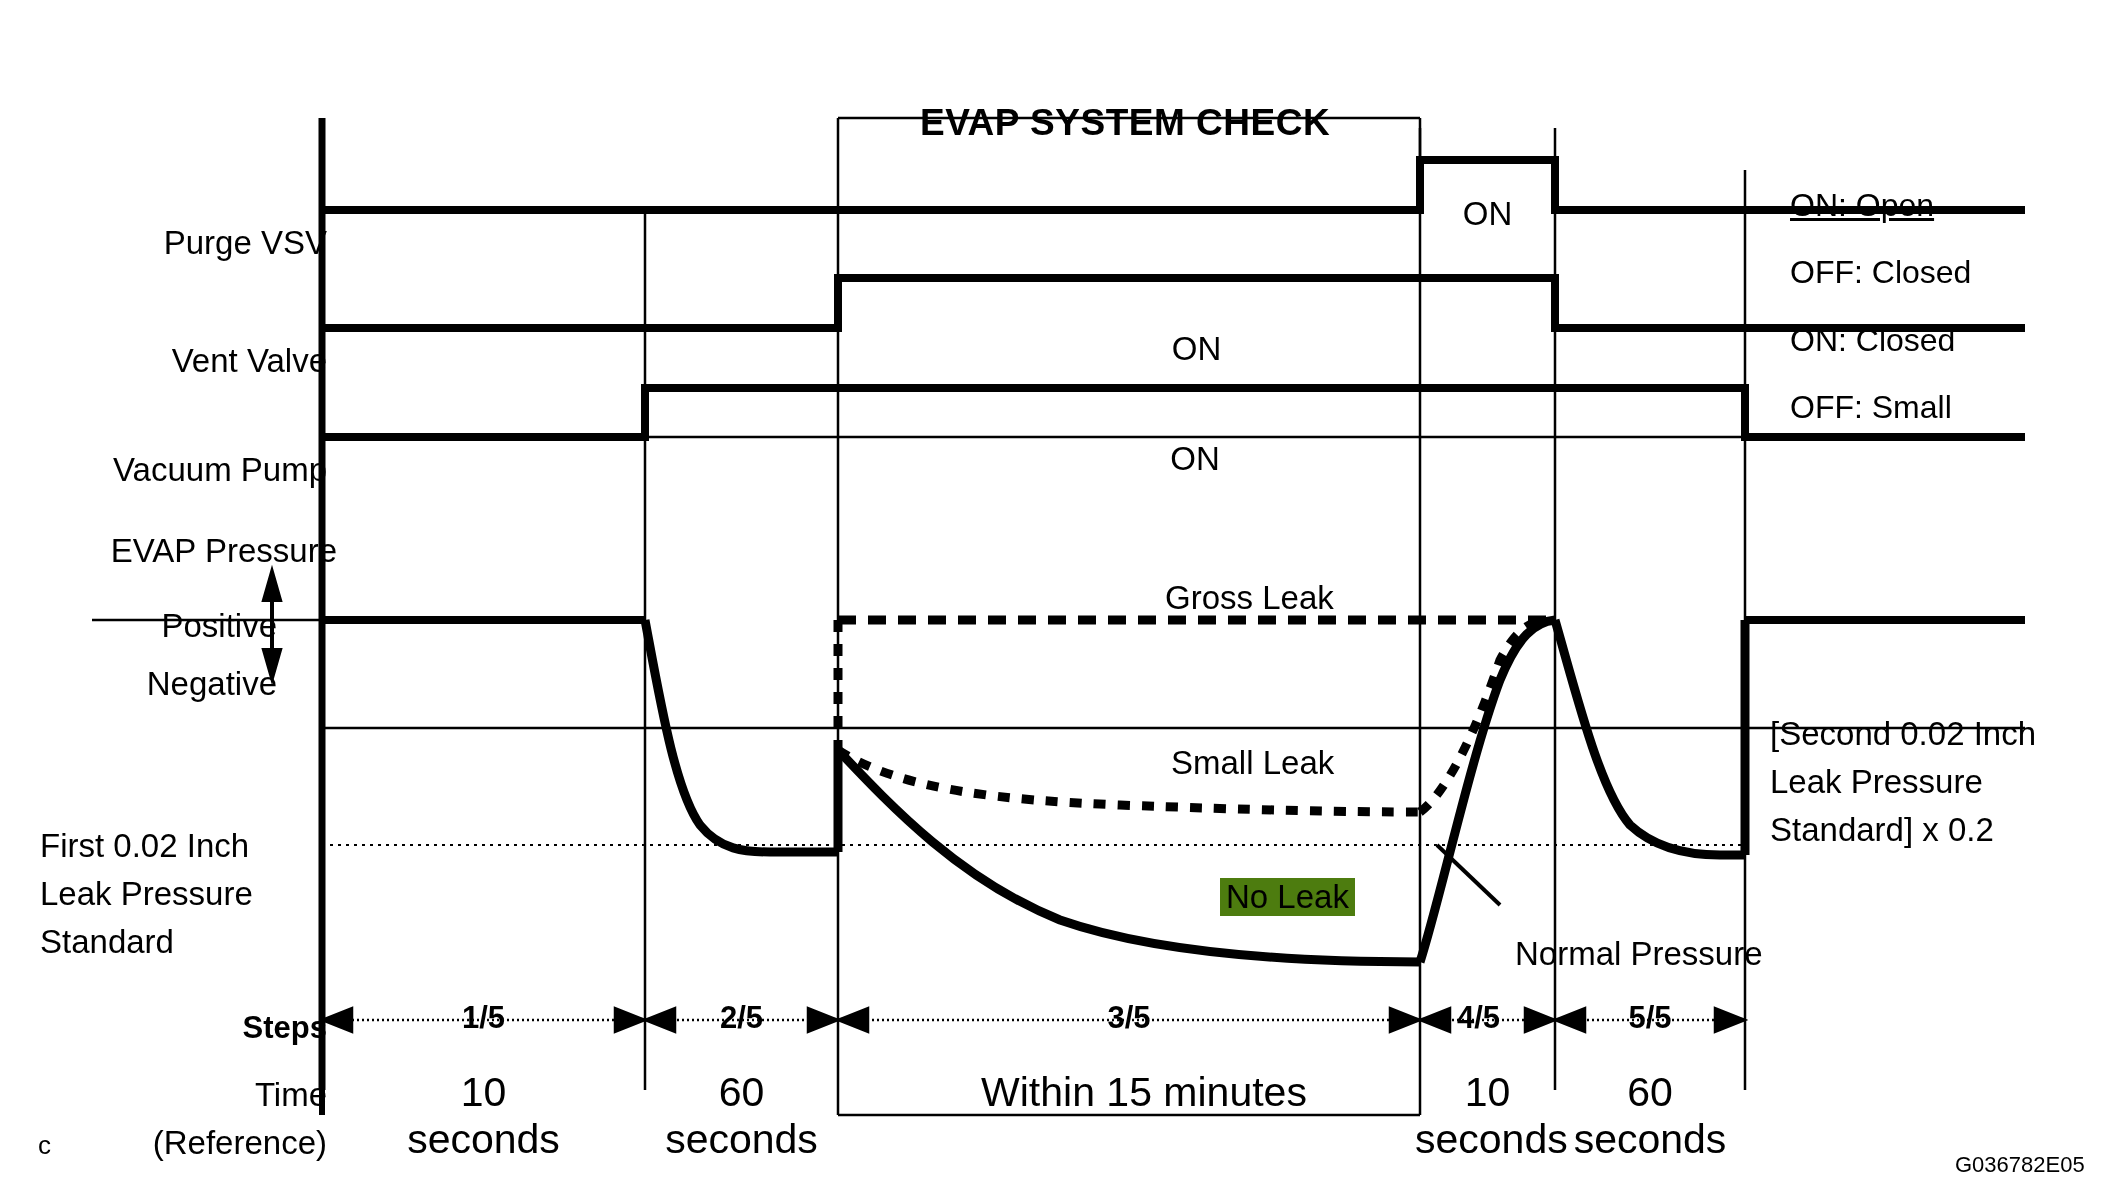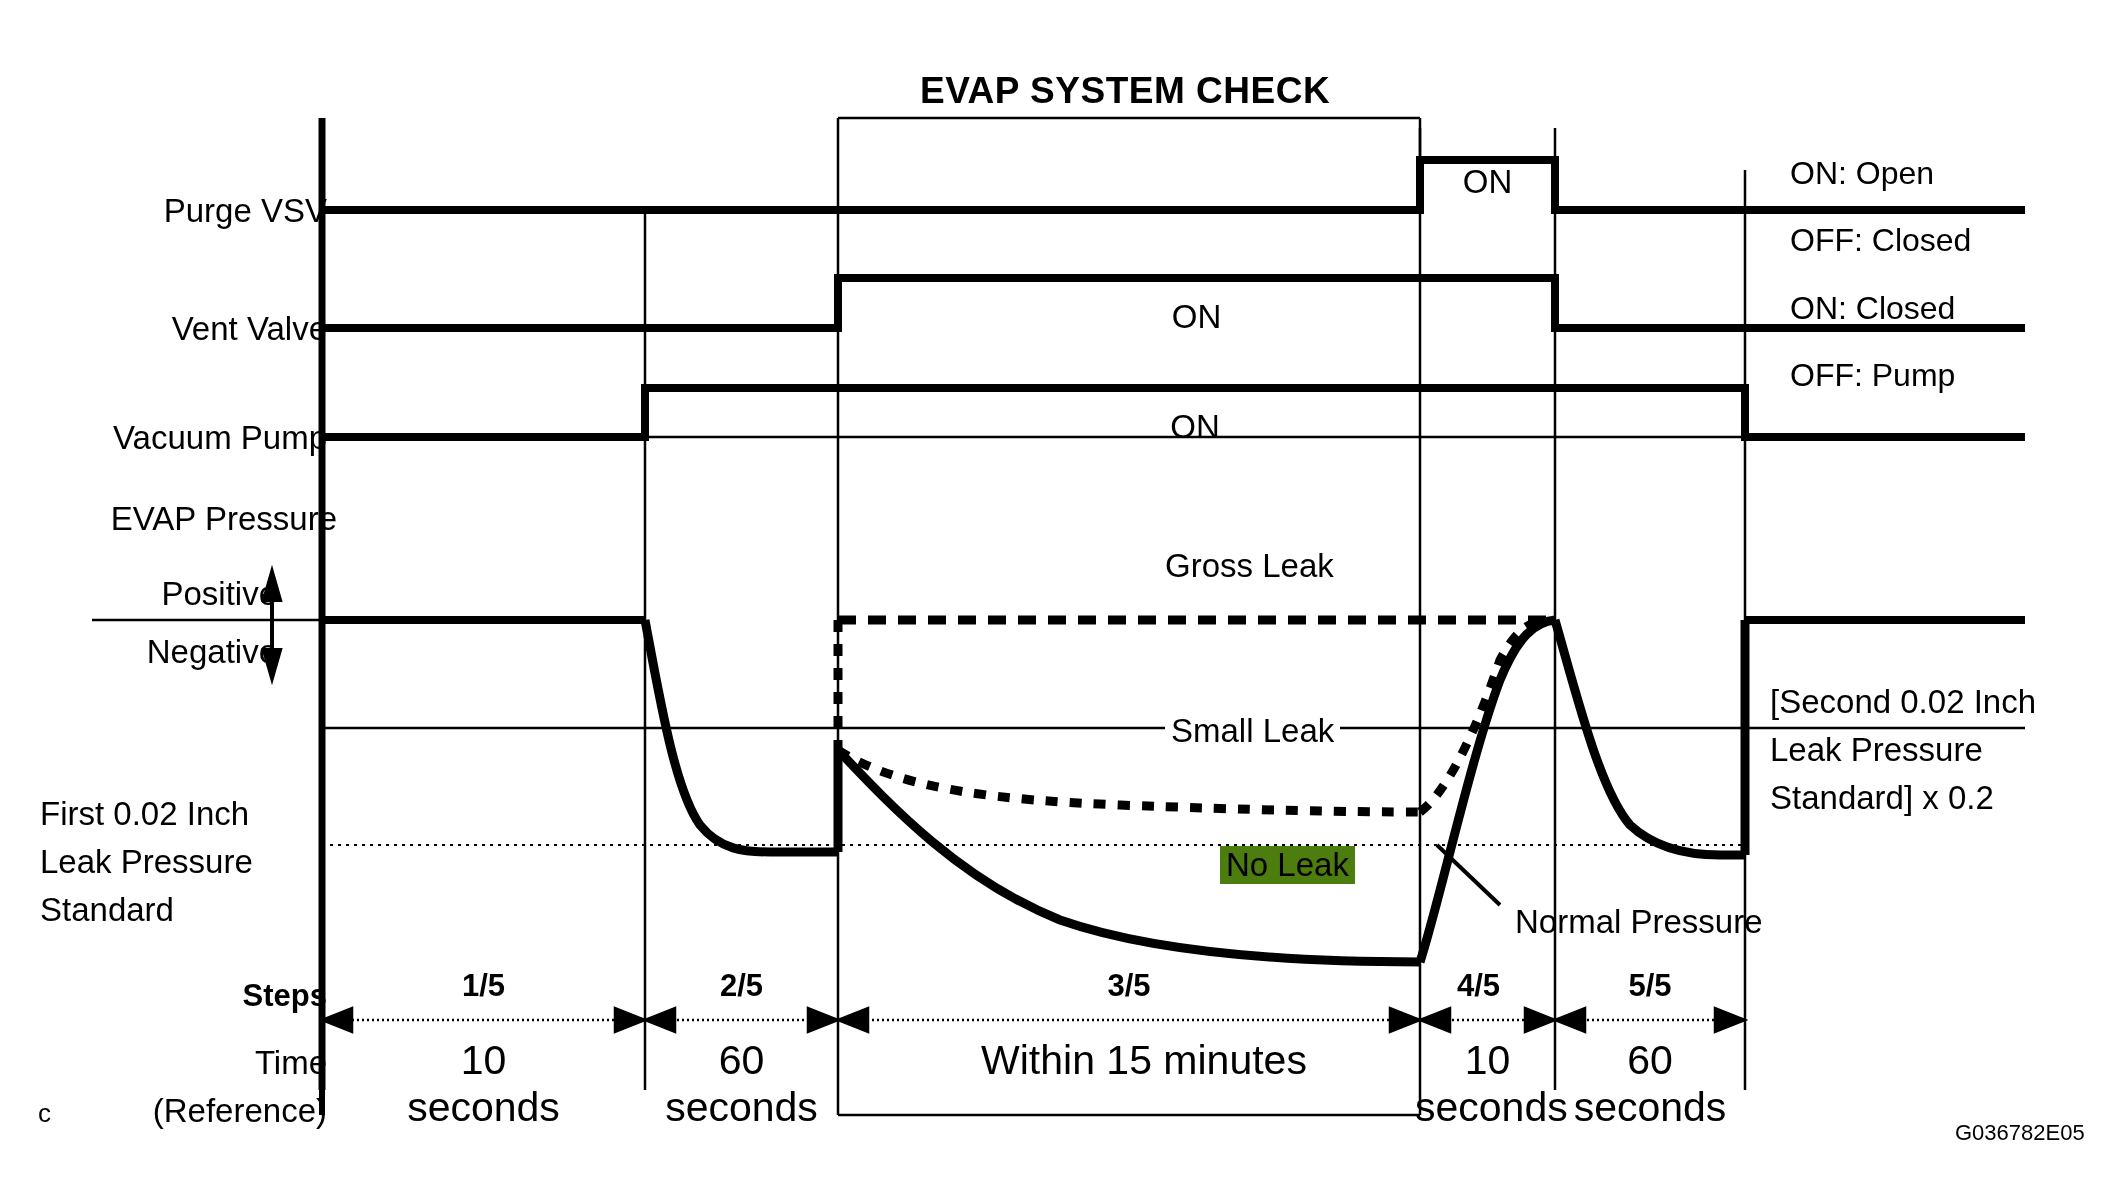--- a/index.html
+++ b/index.html
@@ -1,19 +1,19 @@
 <!DOCTYPE html>
 <html><head>
 <meta charset="utf-8">
 <style>
   html,body{margin:0;padding:0;background:#ffffff;}
   body{width:2124px;height:1202px;font-family:"Liberation Sans",sans-serif;color:#000;}
   #stage{position:relative;width:2124px;height:1202px;overflow:hidden;}
   #svgroot{position:absolute;left:0;top:0;width:2124px;height:1202px;}
-  .txt{position:absolute;white-space:pre;color:#000;font-family:"Liberation Sans",sans-serif;}
+  .txt{position:absolute;white-space:pre;color:#000;font-family:"Liberation Sans",sans-serif;margin-top:32px;}
   .t-title{font-size:37px;font-weight:bold;letter-spacing:0.5px;}
   .t-row{font-size:33px;}
   .t-on{font-size:33px;}
   .t-side{font-size:32px;}
   .t-step{font-size:31px;font-weight:bold;}
   .t-time{font-size:41px;text-align:center;}
   .t-leak{font-size:33px;}
   .t-code{font-size:22px;}
   .t-c{font-size:26px;}
   .ctr{text-align:center;}
@@ -134,24 +134,24 @@
   <div class="txt t-row rgt" style="left:0;top:310px;width:300px;">Vent Valve</div>
   <div class="txt t-row rgt" style="left:0;top:419px;width:300px;">Vacuum Pump</div>
   <div class="txt t-row rgt" style="left:0;top:500px;width:310px;">EVAP Pressure</div>
   <div class="txt t-row rgt" style="left:0;top:575px;width:250px;">Positive</div>
   <div class="txt t-row rgt" style="left:0;top:633px;width:250px;">Negative</div>
 
   <div class="txt t-on ctr" style="left:1420px;top:163px;width:135px;">ON</div>
   <div class="txt t-on ctr" style="left:838px;top:298px;width:717px;">ON</div>
   <div class="txt t-on ctr" style="left:645px;top:408px;width:1100px;">ON</div>
 
-  <div class="txt t-side" style="left:1790px;top:155px;">ON: Open</div>
+  <div class="txt t-side" style="left:1790px;top:155px;text-decoration:underline;">ON: Open</div>
   <div class="txt t-side" style="left:1790px;top:222px;">OFF: Closed</div>
   <div class="txt t-side" style="left:1790px;top:290px;">ON: Closed</div>
-  <div class="txt t-side" style="left:1790px;top:357px;">OFF: Pump</div>
+  <div class="txt t-side" style="left:1790px;top:357px;">OFF: Small</div>
 
   <div class="txt t-leak" style="left:1165px;top:547px;">Gross Leak</div>
   <div class="txt t-leak" style="left:1165px;top:712px;background:#fff;padding:0 6px;">Small Leak</div>
   <div class="txt t-leak" style="left:1220px;top:846px;background:#4d7c0f;padding:0 6px;">No Leak</div>
   <div class="txt t-leak" style="left:1515px;top:903px;">Normal Pressure</div>
 
   <div class="txt t-row" style="left:40px;top:795px;">First 0.02 Inch</div>
   <div class="txt t-row" style="left:40px;top:843px;">Leak Pressure</div>
   <div class="txt t-row" style="left:40px;top:891px;">Standard</div>
 

